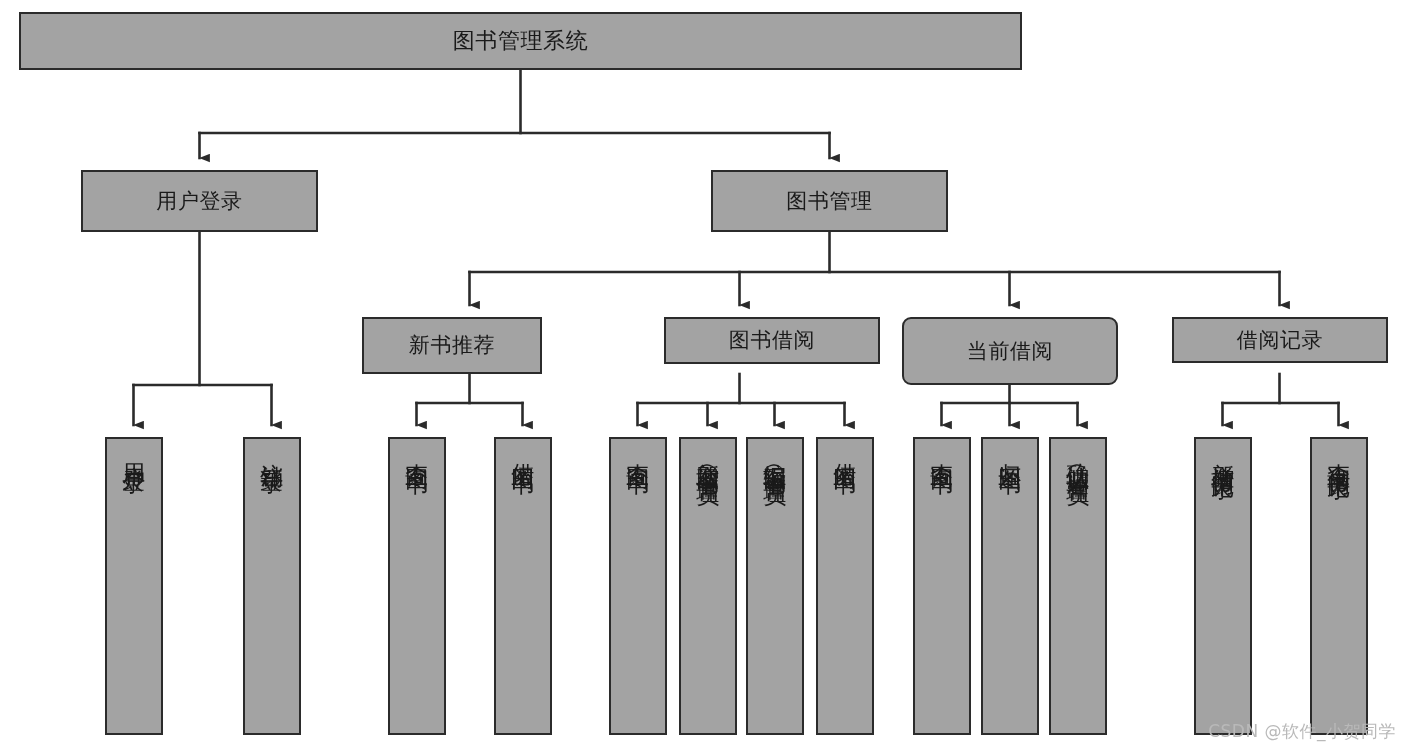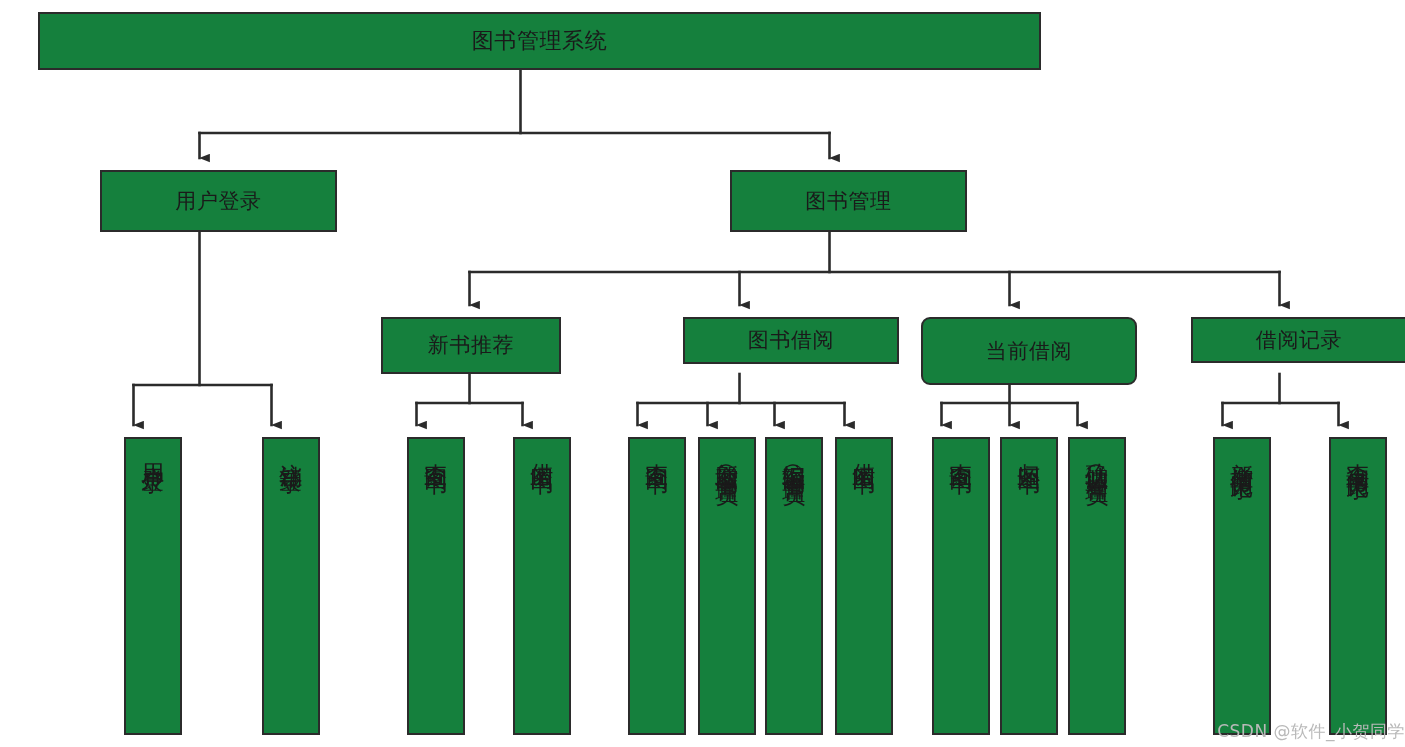--- a/index.html
+++ b/index.html
@@ -17,28 +17,27 @@
   }
   #wires{
     position:absolute;
     left:0;top:0;
     width:1405px;height:747px;
     pointer-events:none;
   }
   .node{
     position:absolute;
     box-sizing:border-box;
-    background:#15803d;
+    background:#a3a3a3;
     border:2.2px solid #2b2b2b;
     display:flex;
     align-items:center;
     justify-content:center;
     color:#1a1a1a;
     z-index:2;
-    margin-left:19px;
   }
   .node .lbl{
     display:block;
     white-space:pre;
     line-height:1.18;
     letter-spacing:0.6px;
   }
   .node.horiz .lbl{
     font-size:21px;
     text-align:center;
@@ -60,21 +59,21 @@
     text-align:left;
     height:100%;
     display:flex;
     align-items:center;
   }
   .node.leaf.tall .lbl{
     align-items:flex-start;
   }
   #watermark{
     position:absolute;
-    right:0;
+    right:9px;
     bottom:4px;
     font-size:17px;
     color:#b9b9b9;
     letter-spacing:0.5px;
     z-index:5;
     white-space:nowrap;
     font-family:"DejaVu Sans","Liberation Sans",sans-serif;
   }
 </style>
 </head>

